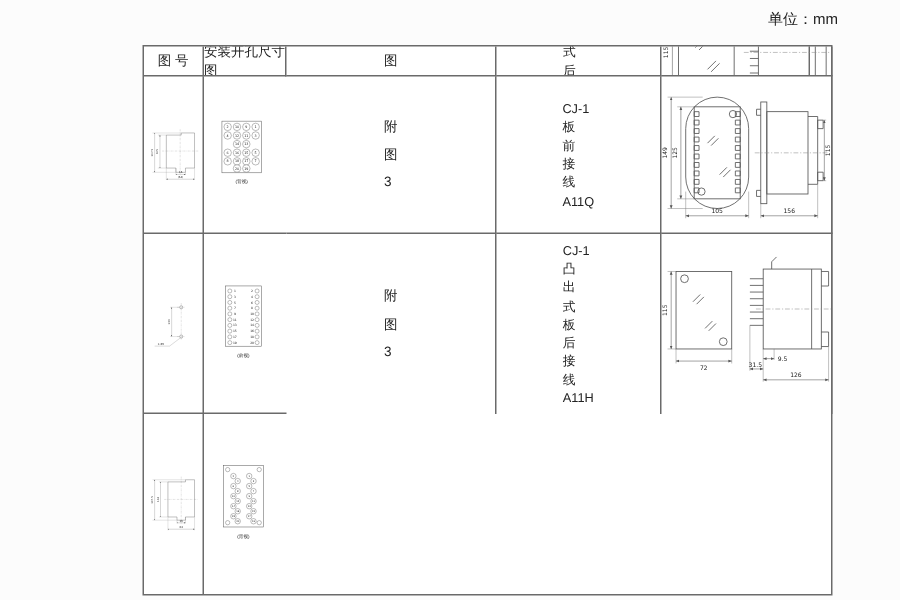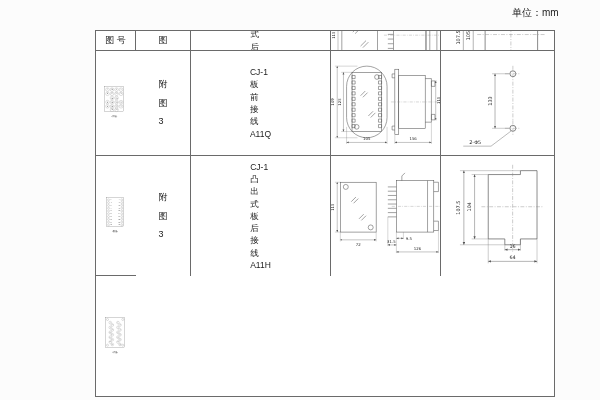--- a/index.html
+++ b/index.html
@@ -38,20 +38,21 @@
       <path d="M0,1 L7,4 L0,7 Z" fill="#555"></path>
     </marker>
   </defs>
 </svg>
 
 <div class="unit">单位：mm</div>
 
 <div class="tbl">
 
   <div class="cell hcell">图 号</div>
+  <div class="cell hcell">安装开孔尺寸图</div>
 
   <div class="cell vtext figcell">附
 图
 3</div>
   <div class="cell vtext structcell">CJ-1
 嵌
 入
 式
 后
 接

